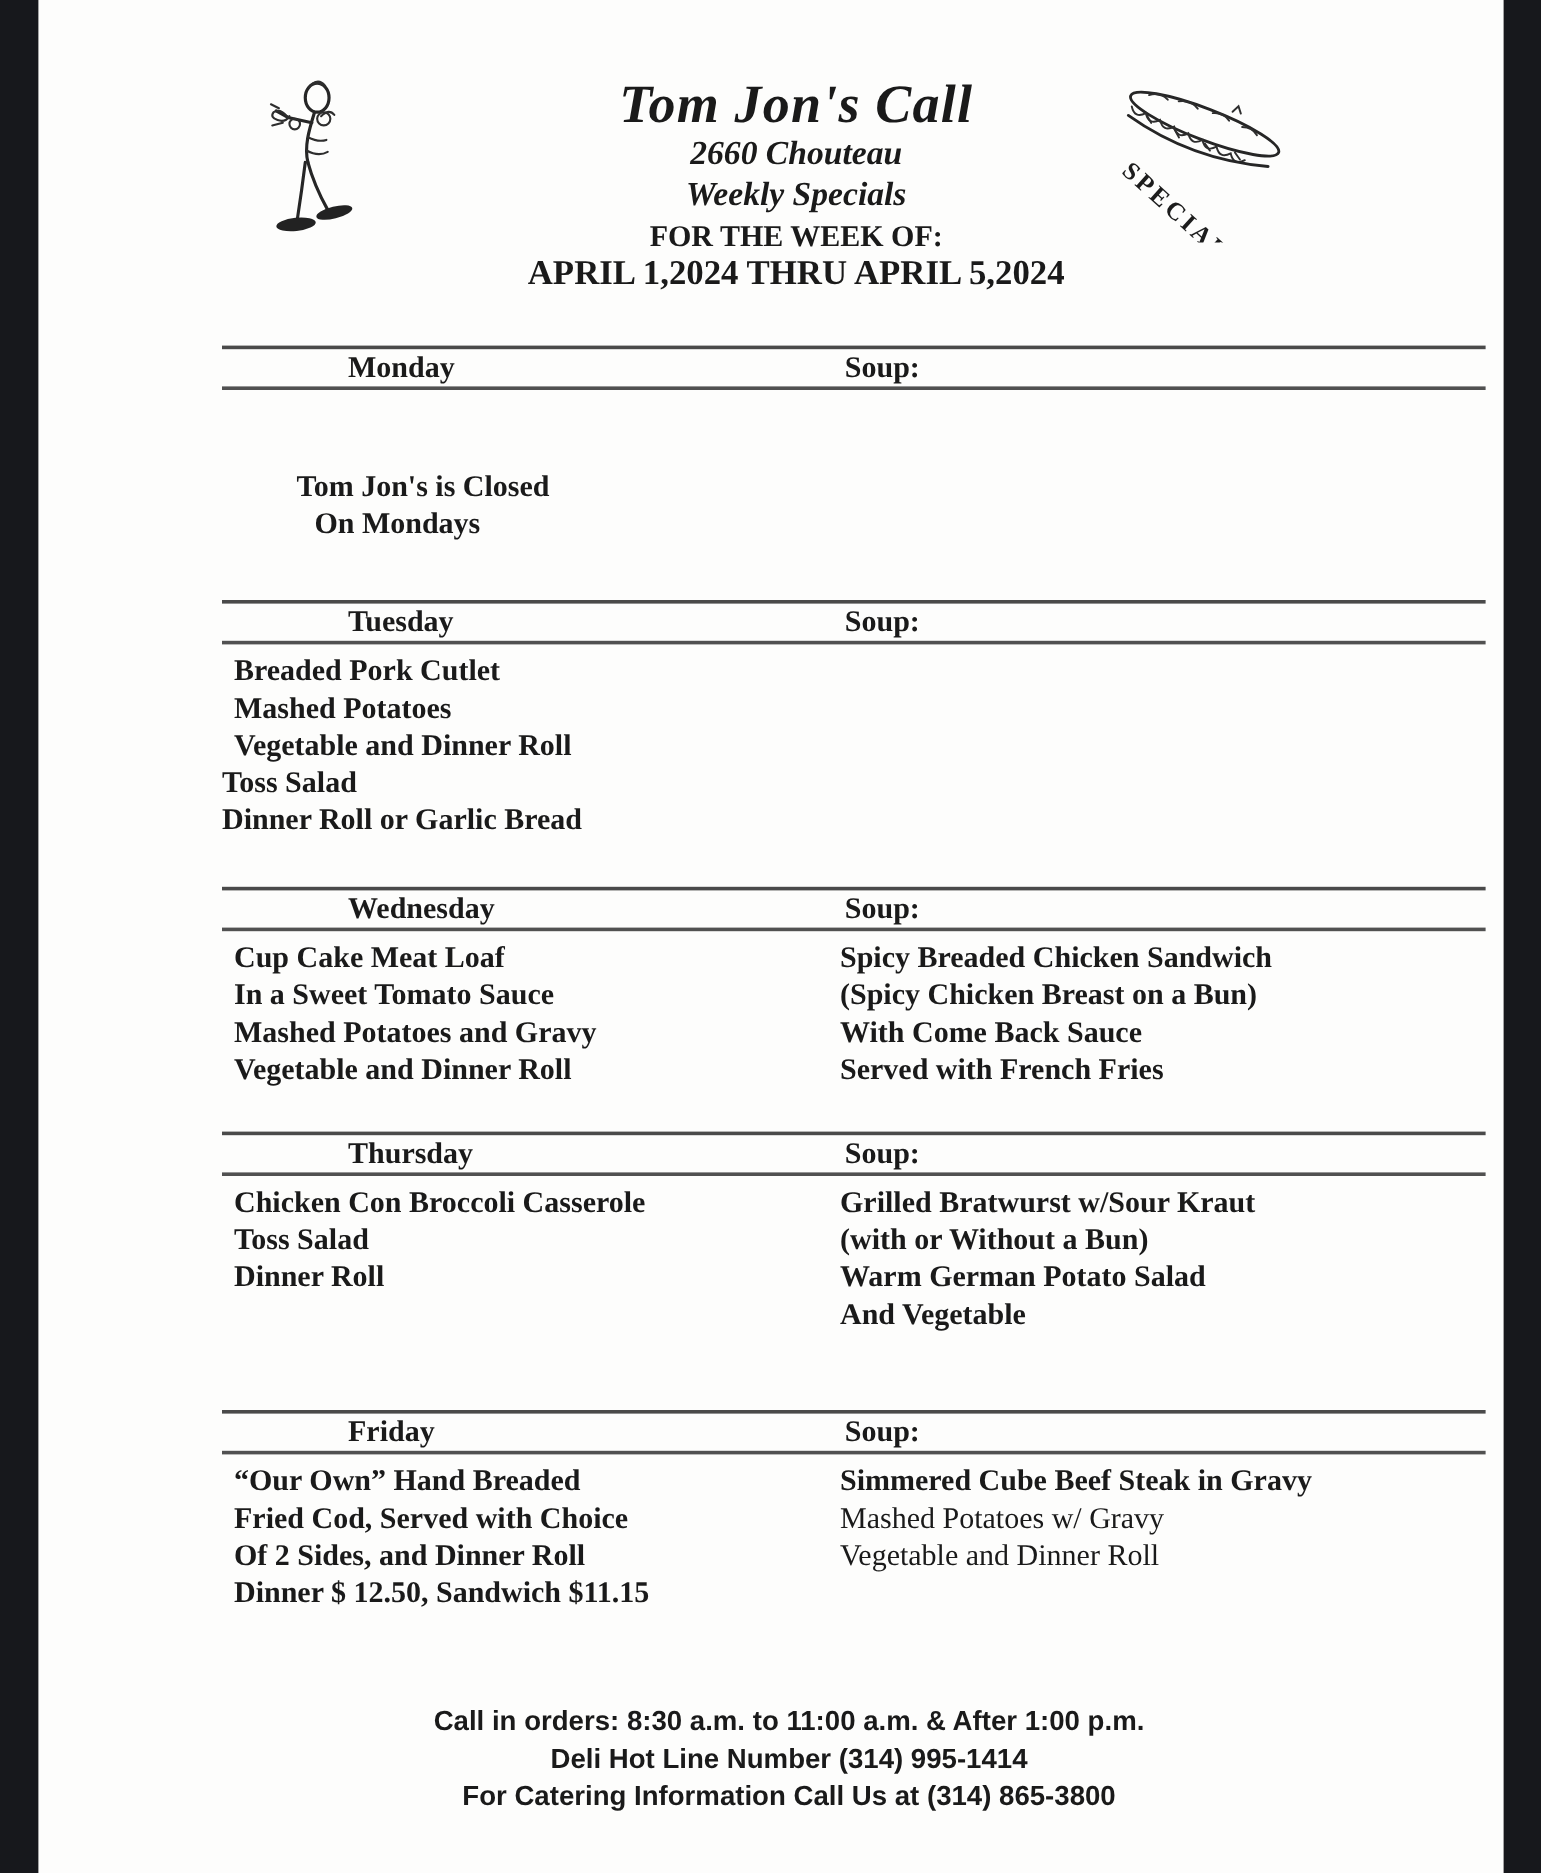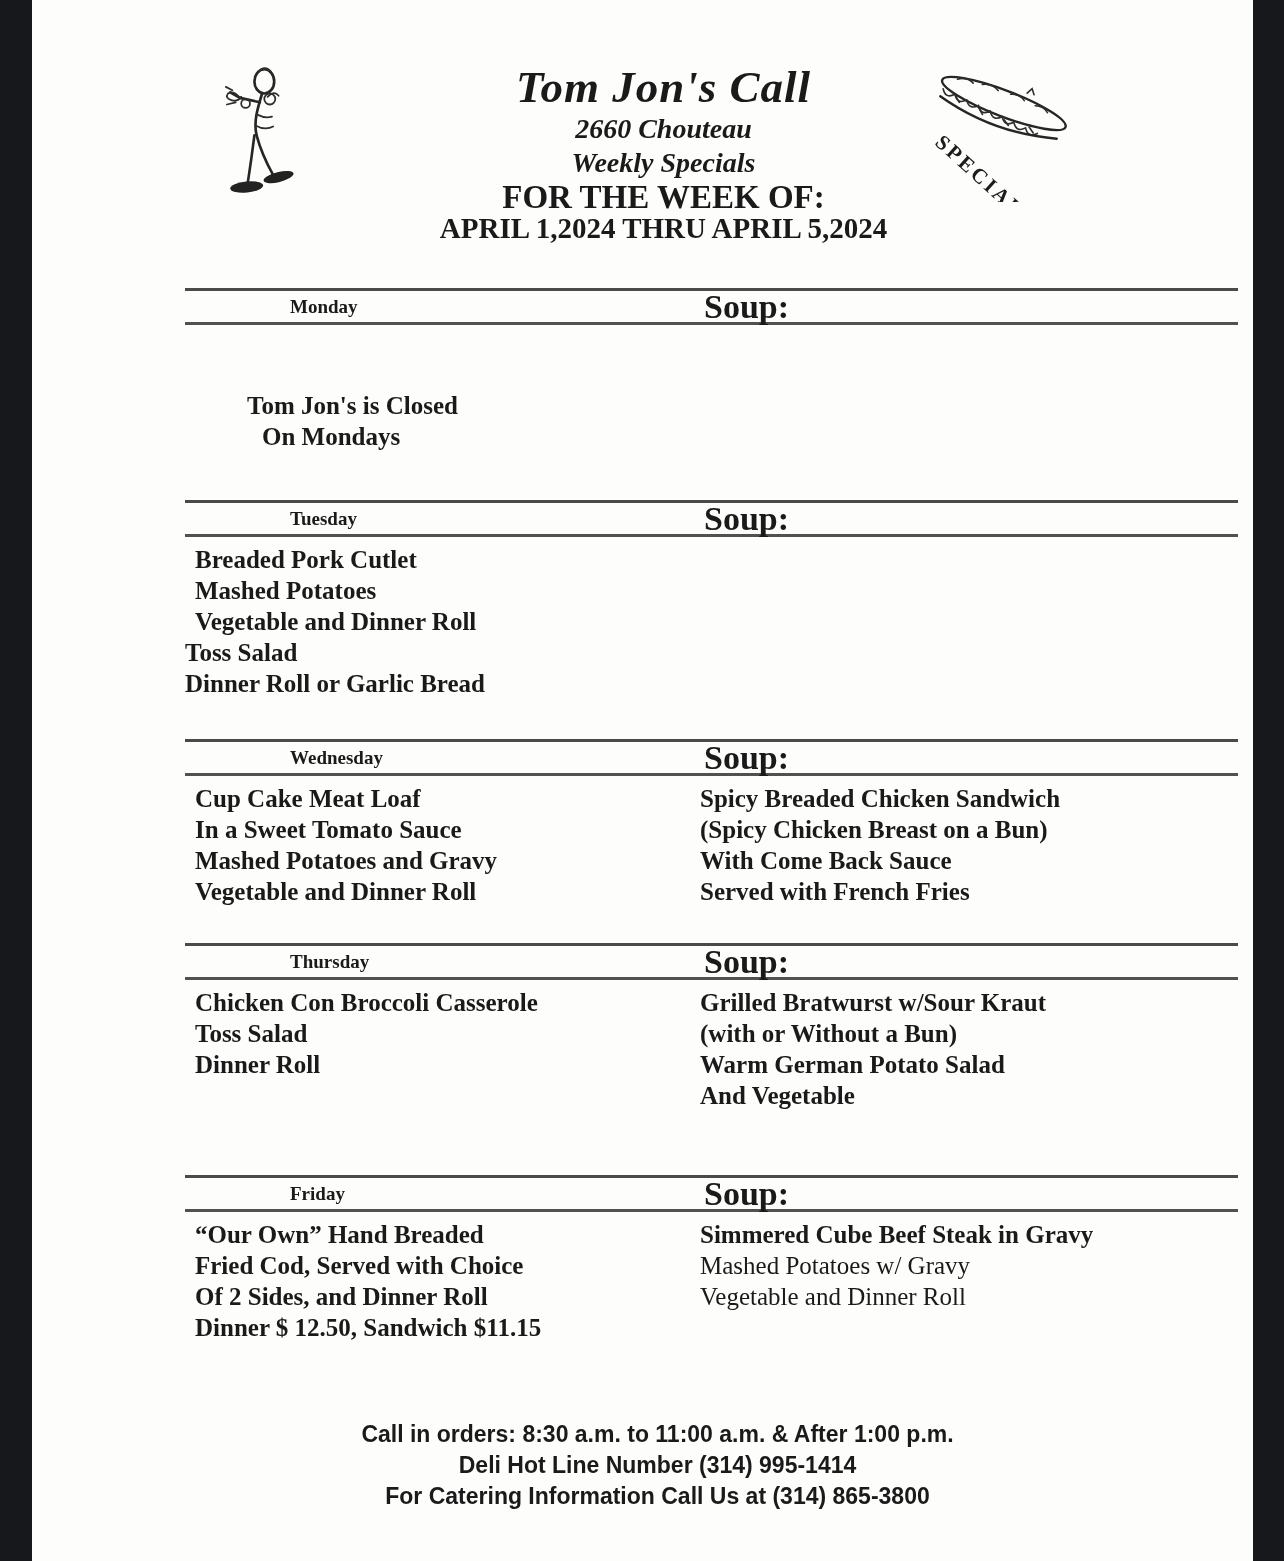--- a/index.html
+++ b/index.html
@@ -24,35 +24,35 @@
     text-align:center;
   }
   .title {
     font-size:45px; font-weight:bold; font-style:italic;
     line-height:50px; letter-spacing:1px;
   }
   .address, .subtitle {
     font-size:28px; font-weight:bold; font-style:italic;
     line-height:34px;
   }
-  .week-label { font-size:33px; font-weight:bold; line-height:29px; margin-top:3px; }
+  .week-label { font-size:25px; font-weight:bold; line-height:29px; margin-top:3px; }
   .week-dates { font-size:29px; font-weight:bold; line-height:32px; }
   .chef-art { position:absolute; left:170px; top:66px; width:118px; height:132px; }
   .sandwich-art { position:absolute; left:882px; top:66px; width:164px; height:136px; }
   
   .menu { margin:0 15px 0 153px; }
   .sec-header {
     position:relative;
     height:37px; box-sizing:border-box;
     border-top:3px solid #4a4a4a;
     border-bottom:3px solid #515151;
     display:flex; align-items:center;
   }
-  .day { margin-left:105px; font-size:19px; font-weight:bold; }
-  .soup { position:absolute; left:519px; font-size:34px; font-weight:bold; }
+  .day { margin-left:105px; font-size:25px; font-weight:bold; }
+  .soup { position:absolute; left:519px; font-size:25px; font-weight:bold; }
   .sec-body {
     display:flex;
     padding-top:7px;
     font-size:25px; font-weight:bold; line-height:31px;
   }
   .left-col { width:515px; padding-left:10px; box-sizing:border-box; }
   .right-col { flex:1; }
   .item { white-space:nowrap; }
   
   .menu-section:nth-of-type(1) .sec-body { padding-top:65px; padding-bottom:48px;gap:43px; }

